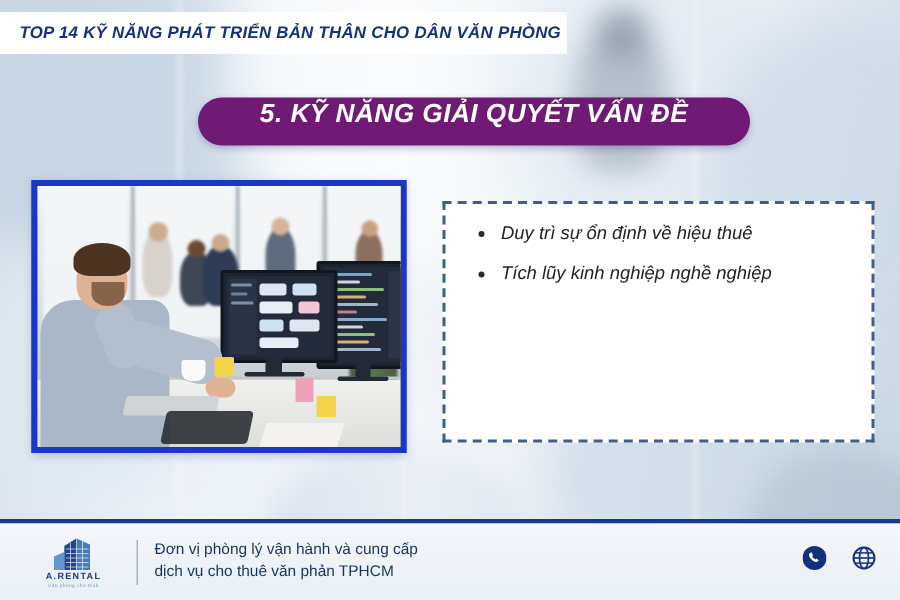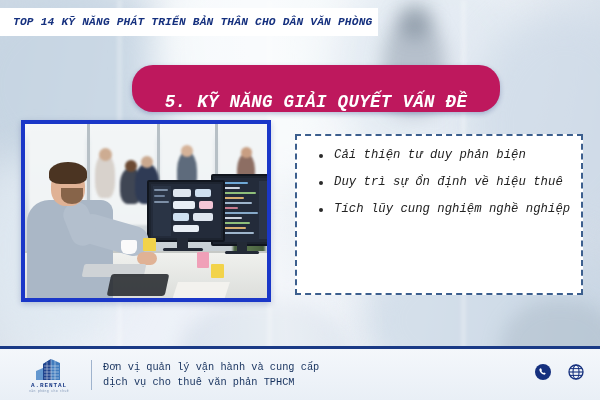--- a/index.html
+++ b/index.html
@@ -1,21 +1,21 @@
 <!DOCTYPE html>
 <html><head>
 <meta charset="utf-8">
 <style>
   html,body{margin:0;padding:0;}
   body{
     width:600px;height:400px;overflow:hidden;
     font-family:"Liberation Sans","DejaVu Sans",sans-serif;
     background:#dfe6ee;
   }
-  .canvas{position:relative;width:600px;height:400px;overflow:hidden;font-family:Liberation Mono, monospace;}
+  .canvas{position:relative;width:600px;height:400px;overflow:hidden;}
 
   
   .bg{position:absolute;inset:0;background:#e3eaf1;}
   .bg-l1{position:absolute;inset:0;
     background:
       linear-gradient(100deg,#cfd9e4 0%,#e9eef4 18%,#f4f7fa 34%,#e6ecf3 52%,#f2f5f9 70%,#dde5ee 88%,#cdd7e3 100%);
   }
   .bg-blob{position:absolute;border-radius:50%;filter:blur(18px);}
   .bb1{left:-40px;top:-20px;width:230px;height:210px;background:rgba(196,211,226,.85);}
   .bb2{left:150px;top:-60px;width:260px;height:240px;background:rgba(246,249,252,.9);}
@@ -39,23 +39,23 @@
     background:#ffffff;display:flex;align-items:center;
   }
   .headline-text{
     padding-left:13px;
     font-size:11.2px;font-weight:bold;font-style:italic;
     letter-spacing:.2px;color:#15307e;white-space:nowrap;
   }
 
   
   .pill{
-    position:absolute;left:132px;top:65px;width:368px;height:47px;
-    background:#be185d;border-radius:21px;
-    display:flex;align-items:flex-end;justify-content:center;
+    position:absolute;left:132px;top:65px;width:368px;height:32px;
+    background:#701a75;border-radius:21px;
+    display:flex;align-items:flex-start;justify-content:center;
     box-shadow:0 2px 5px rgba(20,40,120,.28);
   }
   .pill-text{
     color:#fff;font-size:17.5px;font-weight:bold;font-style:italic;
     letter-spacing:.3px;white-space:nowrap;
   }
 
   
   .photo-frame{
     position:absolute;left:21px;top:120px;width:250px;height:182px;
@@ -253,23 +253,22 @@
       <div class="sticky st2"></div>
       <div class="sticky st3"></div>
       <div class="kbd"></div>
       <div class="mousepad"></div>
       <div class="paper"></div>
     </div>
   </div>
 
   <div class="benefits">
     <ul class="ben-list">
-      <li>Cải thiện tư duy phản biện</li>
       <li>Duy trì sự ổn định về hiệu thuê</li>
-      <li>Tích lũy cung nghiệm nghề nghiệp</li>
+      <li>Tích lũy kinh nghiệp nghề nghiệp</li>
     </ul>
   </div>
 
   <div class="foot-rule"></div>
   <div class="footer">
 
     <div class="logo-wrap">
       <svg width="30" height="24" viewBox="0 0 30 24">
         <polygon points="9,23 9,7 17,2 26,6 26,23" fill="#2e6fb7" opacity=".9"></polygon>
         <polygon points="9,23 9,7 17,2 17,23" fill="#1a3a86" opacity=".85"></polygon>
@@ -285,21 +284,21 @@
         </g>
         <polygon points="2,23 2,14 9,11 9,23" fill="#4a86c8" opacity=".85"></polygon>
       </svg>
       <span class="logo-name">A.RENTAL</span>
       <span class="logo-sub">Văn phòng cho thuê</span>
     </div>
 
     <div class="foot-div"></div>
 
     <div>
-      <div class="foot-text">Đơn vị quản lý vận hành và cung cấp</div>
+      <div class="foot-text">Đơn vị phòng lý vận hành và cung cấp</div>
       <div class="foot-text">dịch vụ cho thuê văn phản TPHCM</div>
     </div>
 
     <div class="foot-contact">
       <div class="contact-item">
         <span>
           <svg width="16" height="16" viewBox="0 0 16 16">
             <circle cx="8" cy="8" r="8" fill="#15307e"></circle>
             <path d="M5 4.6c-.5.4-.8 1-.6 1.7.5 2 2.3 3.8 4.3 4.3.7.2 1.3-.1 1.7-.6l.4-.5-1.6-1.1-.7.6c-.9-.4-1.7-1.2-2.1-2.1l.6-.7L6 4.2z" fill="#ffffff"></path>
           </svg>

